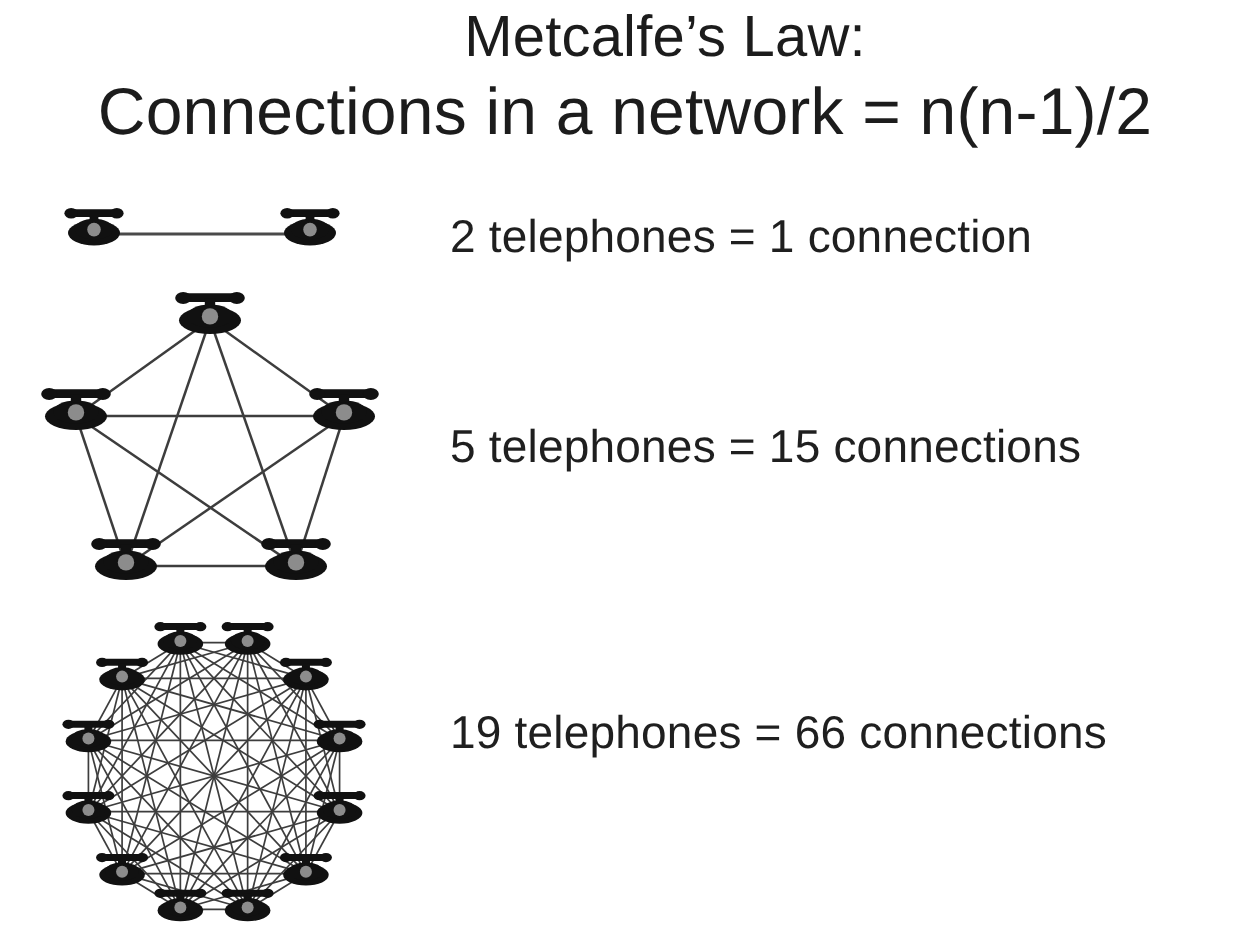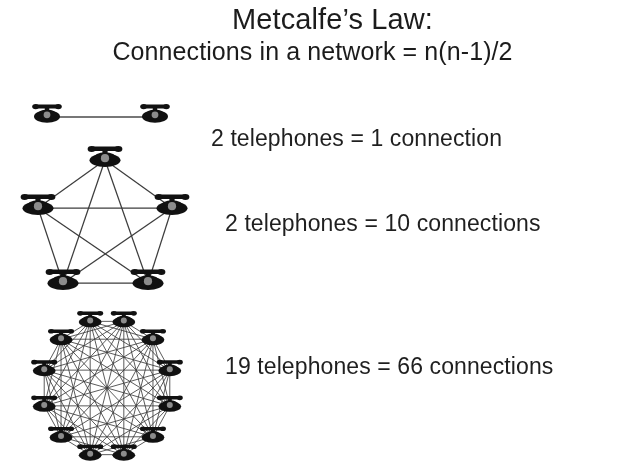--- a/index.html
+++ b/index.html
@@ -31,36 +31,36 @@
   }
   .title-line-1 {
     font-size: 29px;
     font-weight: 400;
     letter-spacing: 0.1px;
     color: #1c1c1c;
     display: block;
     padding-left: 40px;
   }
   .title-line-2 {
-    font-size: 25px;
+    font-size: 33px;
     font-weight: 400;
     letter-spacing: 0.1px;
     color: #1c1c1c;
     display: block;
     margin-top: 3px;
   }
   .caption {
     position: absolute;
     font-size: 23px;
     font-weight: 400;
     letter-spacing: 0.1px;
     color: #1f1f1f;
     white-space: nowrap;
   }
-  .caption-1 { left: 211px; top: 105px; margin-top: 20px; }
+  .caption-1 { left: 225px; top: 105px; }
   .caption-2 { left: 225px; top: 210px; }
   .caption-3 { left: 225px; top: 353px; }
 
   .diagram {
     position: absolute;
   }
   .diagram svg { display: block; }
 
   .diagram-2 { left: 18px; top: 96px; }
   .diagram-5 { left: 18px; top: 140px; }
@@ -221,16 +221,16 @@
           <use href="#phone-xs" x="43.04" y="131.79"></use>
           <use href="#phone-xs" x="26.21" y="100.86"></use>
           <use href="#phone-xs" x="26.21" y="65.14"></use>
           <use href="#phone-xs" x="43.04" y="34.21"></use>
           <use href="#phone-xs" x="72.18" y="16.35"></use>
         </g>
     </svg>
   </div>
 
   <div class="caption caption-1">2 telephones = 1 connection</div>
-  <div class="caption caption-2">2 telephones = 10 connections</div>
+  <div class="caption caption-2">5 telephones = 15 connections</div>
   <div class="caption caption-3">19 telephones = 66 connections</div>
 
 </div>
 
 </body></html>

